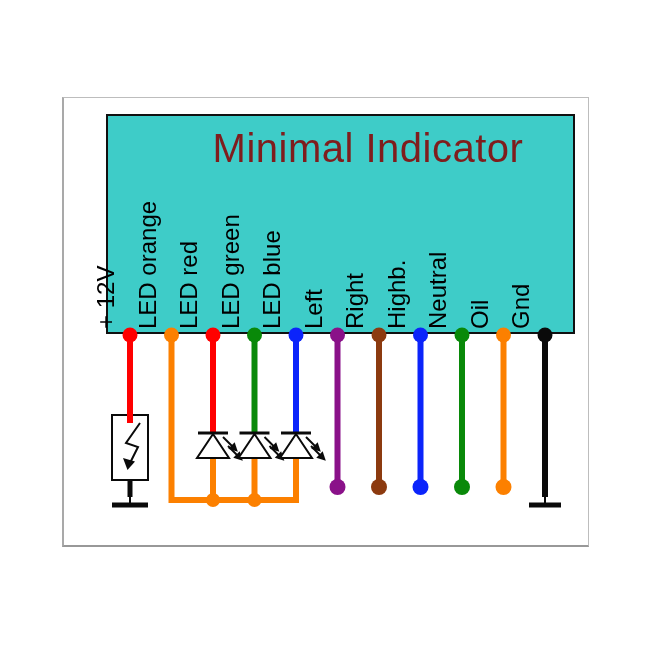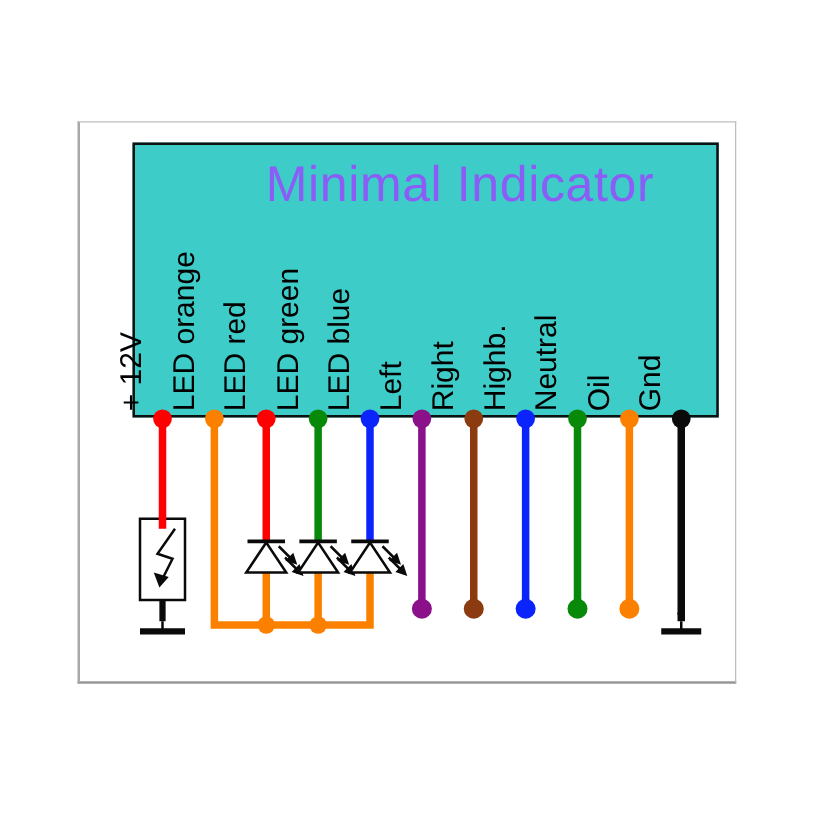--- a/index.html
+++ b/index.html
@@ -3,21 +3,21 @@
 <meta charset="utf-8">
 <style>
   html,body{margin:0;padding:0;background:#ffffff;}
   body{width:650px;height:650px;position:relative;font-family:"Liberation Sans",sans-serif;}
   .canvas{position:absolute;left:0;top:0;width:650px;height:650px;background:#ffffff;}
   .page{position:absolute;left:62px;top:97px;width:527px;height:450px;background:#ffffff;
         box-sizing:border-box;border:1px solid #bdbdbd;border-left:2px solid #a9a9a9;border-bottom:2px solid #989898;}
   .box{position:absolute;left:106px;top:114px;width:469px;height:220px;
        box-sizing:border-box;border:2px solid #101010;background:#3ECCC8;}
   .title{position:absolute;left:106px;top:126px;width:524px;text-align:center;
-         font-size:40px;color:#8b5cf6;letter-spacing:0.5px;}
+         font-size:40px;color:#7f1d1d;letter-spacing:0.5px;}
   .plabel{position:absolute;top:305px;height:24px;line-height:24px;font-size:24px;color:#000;
           white-space:nowrap;transform-origin:left bottom;transform:rotate(-90deg);}
   svg{position:absolute;left:0;top:0;}
 </style>
 </head>
 <body>
 
 <div class="canvas">
   <div class="page"></div>
   <div class="box" style="background-color: rgb(62, 204, 200);"></div>

